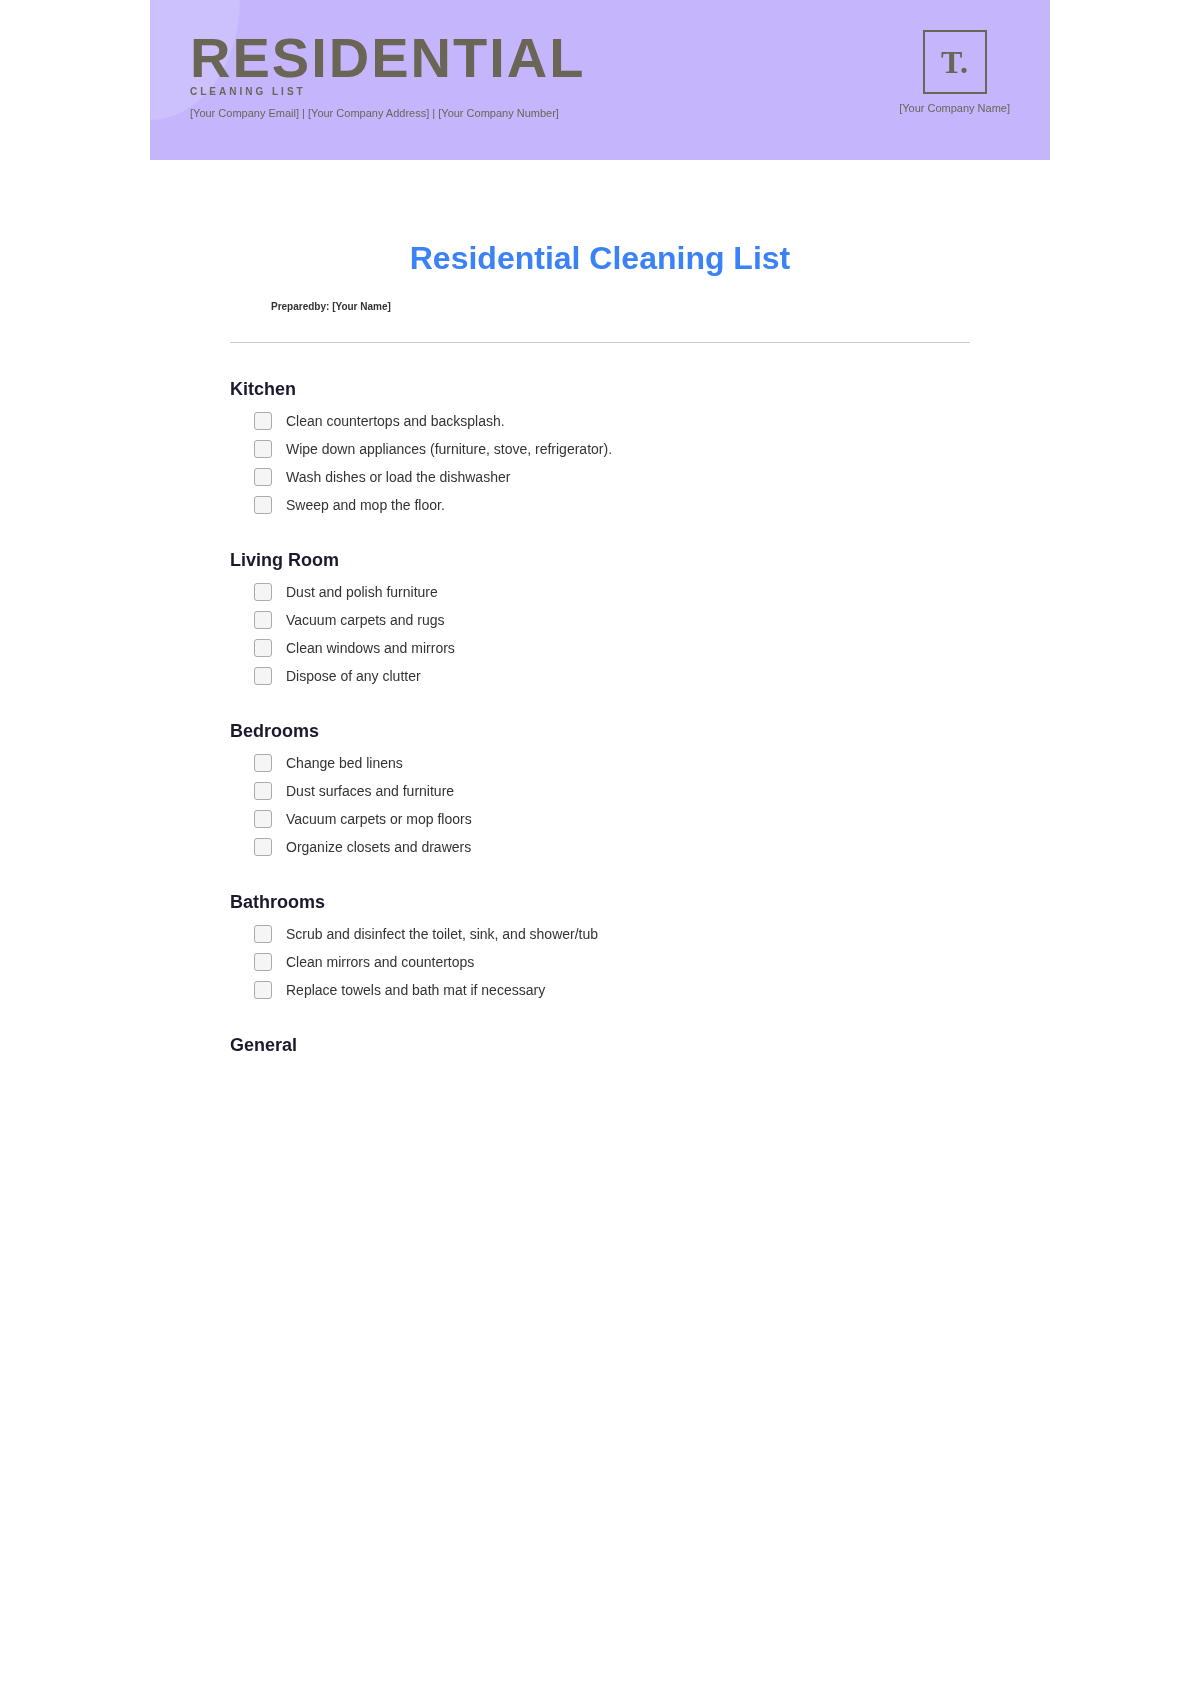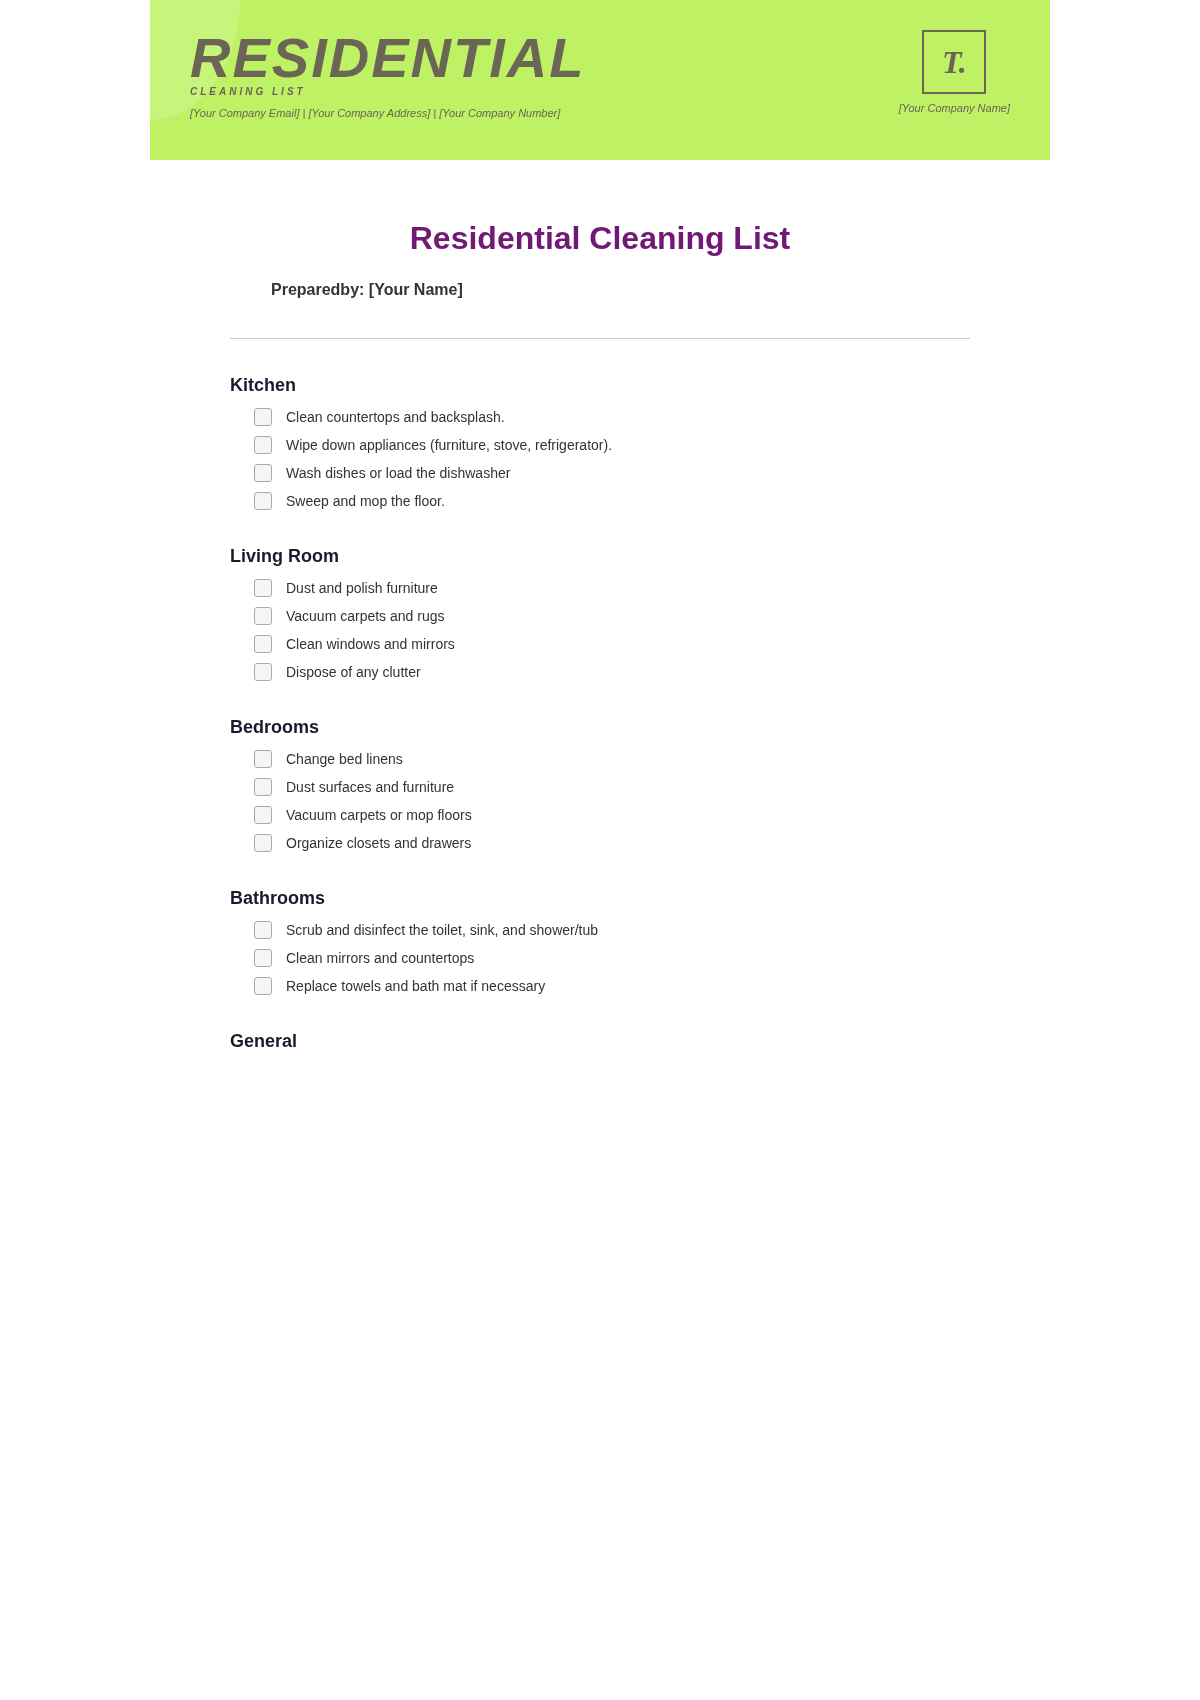--- a/index.html
+++ b/index.html
@@ -10,26 +10,25 @@
 
     body {
       font-family: Georgia, 'Times New Roman', serif;
       background: #fff;
       width: 900px;
       min-height: 1700px;
       margin: 0 auto;
     }
 
     .header {
-      background-color: #bef264;
+      background-color: #c4b5fd;
       position: relative;
       padding: 30px 40px 20px 40px;
       min-height: 160px;
       overflow: hidden;
-      font-style: italic;
     }
 
     .header-decoration {
       position: absolute;
       top: 0;
       left: 0;
       width: 180px;
       height: 160px;
       background: rgba(255,255,255,0.15);
       clip-path: ellipse(90px 120px at 0% 0%);
@@ -97,30 +96,31 @@
     }
 
     .main-content {
       padding: 60px 80px 60px 80px;
     }
 
     .page-title {
       font-family: Arial, Helvetica, sans-serif;
       font-size: 32px;
       font-weight: 900;
-      color: #701a75;
+      color: #3b82f6;
       text-align: center;
       margin-bottom: 24px;
+      margin-top: 20px;
     }
 
     .prepared-by {
       font-family: Arial, Helvetica, sans-serif;
-      font-size: 16px;
+      font-size: 10px;
       color: #333;
-      margin-bottom: 39px;
+      margin-bottom: 30px;
       padding-left: 41px;
     }
 
     .prepared-by span {
       font-weight: bold;
     }
 
     .divider {
       border: none;
       border-top: 1px solid #ccc;

